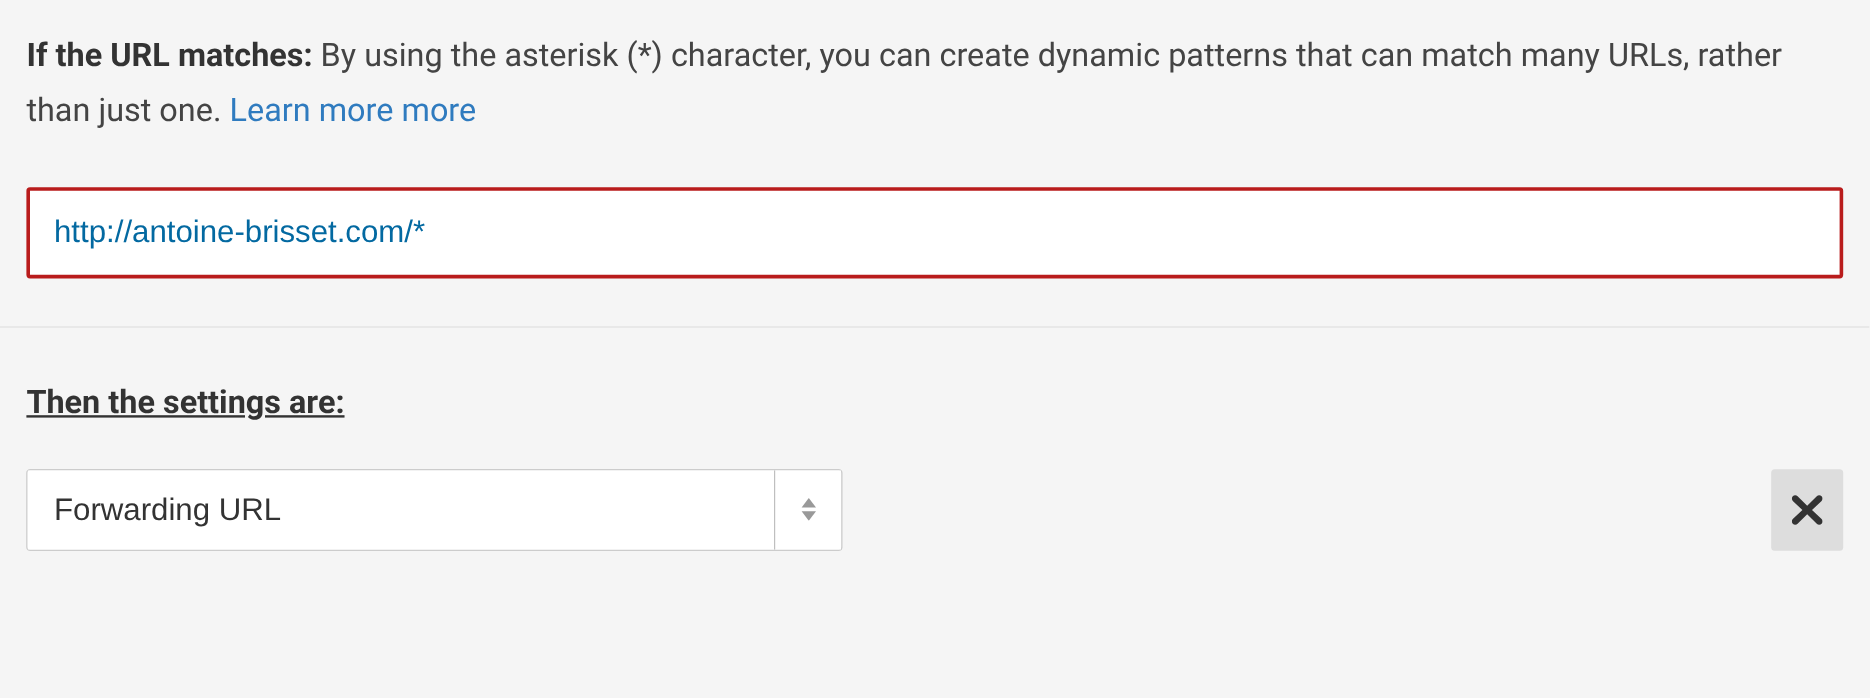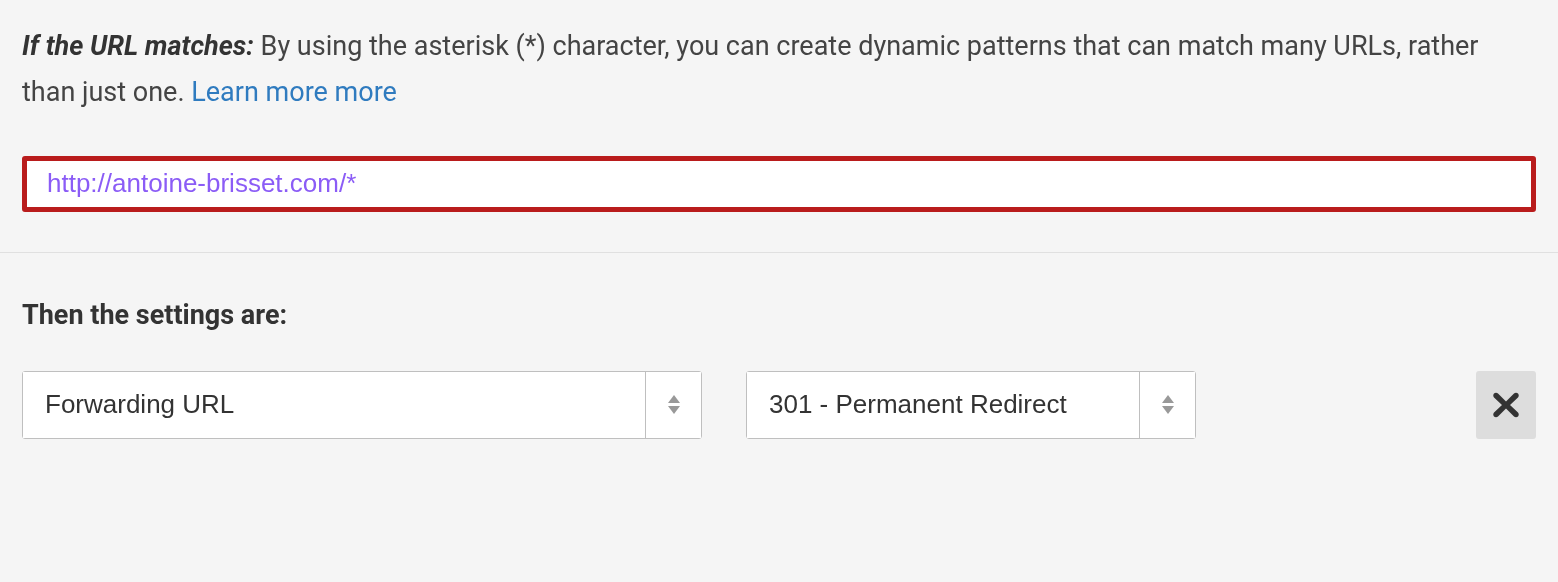--- a/index.html
+++ b/index.html
@@ -28,46 +28,46 @@
   }
   .description {
     font-size: 27px;
     line-height: 1.7;
     color: #444;
     margin-bottom: 40px;
   }
   .description .bold {
     font-weight: 700;
     color: #333;
-    font-style: italic;
   }
   .description .link {
     color: #2f7bbf;
     cursor: pointer;
   }
   .heading {
     font-size: 27px;
     font-weight: 700;
     color: #333;
     margin-bottom: 40px;
+    text-decoration: underline;
   }
   .text-input {
     width: 100%;
-    height: 56px;
+    height: 76px;
     padding: 0 20px;
     font-size: 26px;
-    color: #8b5cf6;
+    color: #0369a1;
     background: #fff;
-    border: 5px solid #b91c1c;
+    border: 3px solid #b91c1c;
     border-radius: 3px;
     outline: none;
   }
   .row {
     display: flex;
-    gap: 44px;
+    gap: 20px;
     align-items: center;
     margin-bottom: 18px;
   }
   .select-wrap {
     position: relative;
     display: flex;
     background: #fff;
     border: 1px solid #bfbfbf;
     border-radius: 3px;
     height: 68px;
@@ -142,31 +142,20 @@
       <div class="select-stepper">
         <svg width="14" height="9" viewBox="0 0 14 9">
             <path d="M7 0 L13 8 L1 8 Z" fill="#999"></path>
           </svg>
         <svg width="14" height="9" viewBox="0 0 14 9">
             <path d="M7 9 L13 1 L1 1 Z" fill="#999"></path>
           </svg>
       </div>
     </div>
 
-    <div class="select-wrap w2">
-      <button class="select-value">301 - Permanent Redirect</button>
-      <div class="select-stepper">
-        <svg width="14" height="9" viewBox="0 0 14 9">
-            <path d="M7 0 L13 8 L1 8 Z" fill="#999"></path>
-          </svg>
-        <svg width="14" height="9" viewBox="0 0 14 9">
-            <path d="M7 9 L13 1 L1 1 Z" fill="#999"></path>
-          </svg>
-      </div>
-    </div>
 
     <div class="spacer"></div>
 
     <button class="remove-btn">
       <svg width="26" height="26" viewBox="0 0 26 26">
         <path d="M13 9.5 L21 1.5 C22 0.5 24 0.5 25 1.5 C26 2.5 26 4.5 25 5.5 L17 13 L25 20.5 C26 21.5 26 23.5 25 24.5 C24 25.5 22 25.5 21 24.5 L13 16.5 L5 24.5 C4 25.5 2 25.5 1 24.5 C0 23.5 0 21.5 1 20.5 L9 13 L1 5.5 C0 4.5 0 2.5 1 1.5 C2 0.5 4 0.5 5 1.5 Z" fill="#333"></path>
       </svg>
     </button>
   </div>
 

